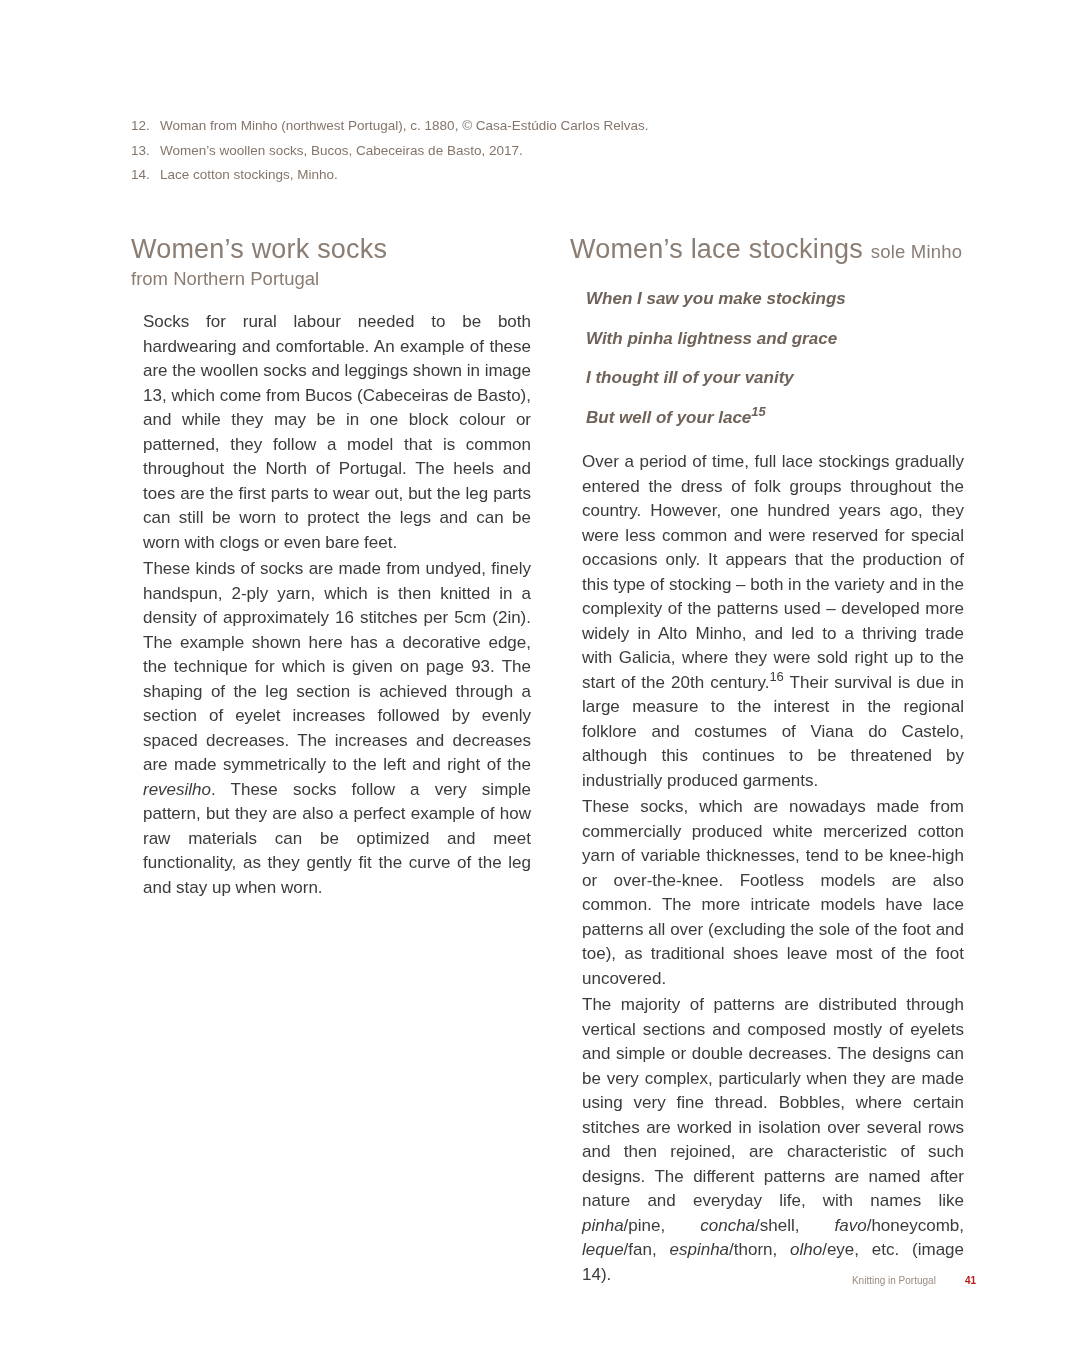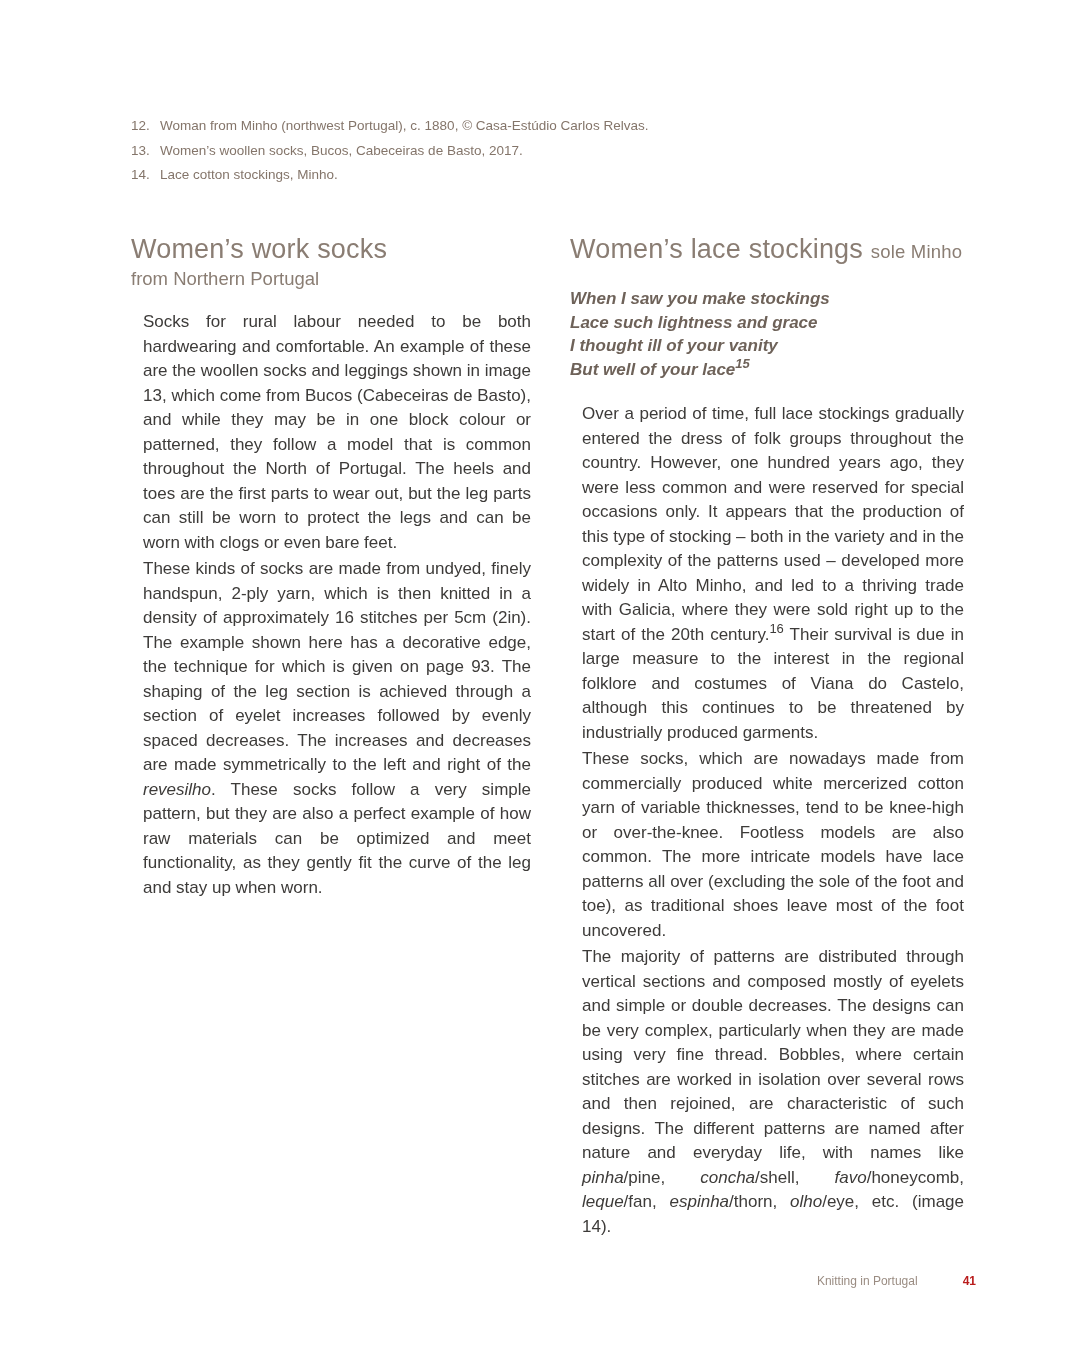--- a/index.html
+++ b/index.html
@@ -37,34 +37,34 @@
   .body-text p {
     margin: 0 12px 2px;
     font-size: 17px; line-height: 24.5px;
     color: #3d3b39;
     text-align: justify;
   }
   .body-text p i { font-style: italic; }
 
   .poem { margin-top: 19px; margin-bottom: 21px; }
   .poem p {
-    margin: 0;
+    margin: 16px;
     font-size: 17px; line-height: 23.5px;
     font-weight: 700; font-style: italic;
     color: #6e6259;
     text-align: left;
   }
 
   sup { font-size: 13px; line-height: 0; vertical-align: super; }
 
   
   .footer {
     position: absolute; top: 1272px; right: 100px;
-    display: flex; align-items: baseline; gap: 45px;
-    font-size: 12px; line-height: 18px;
+    display: flex; align-items: baseline; gap: 29px;
+    font-size: 10px; line-height: 18px;
   }
   .footer-book-title { color: #9a8c82; }
   .footer-page-number { color: #b91c1c; font-weight: 700; }
 </style>
 </head>
 <body>
 
 <div class="page">
 
   <div class="captions">
@@ -93,21 +93,21 @@
       </div>
   </div>
 
   <div class="col col-right">
     <h1 class="section-title">
       <span>Women’s lace stockings</span>
       <span class="title-suffix"> <span>sole Minho</span></span>
     </h1>
     <div class="poem">
         <p>When I saw you make stockings</p>
-        <p>Lace such lightness and grace</p>
+        <p>With pinha lightness and grace</p>
         <p>I thought ill of your vanity</p>
         <p>But well of your lace<sup>15</sup></p>
       </div>
     <div class="body-text">
         <p>Over a period of time, full lace stockings gradually entered the dress of folk groups throughout the country. However, one hundred years ago, they were less common and were reserved for special occasions only. It appears that the production of this type of stocking – both in the variety and in the complexity of the patterns used – developed more widely in Alto Minho, and led to a thriving trade with Galicia, where they were sold right up to the start of the 20th century.<sup>16</sup> Their survival is due in large measure to the interest in the regional folklore and costumes of Viana do Castelo, although this continues to be threatened by industrially produced garments.</p>
         <p>These socks, which are nowadays made from commercially produced white mercerized cotton yarn of variable thicknesses, tend to be knee-high or over-the-knee. Footless models are also common. The more intricate models have lace patterns all over (excluding the sole of the foot and toe), as traditional shoes leave most of the foot uncovered.</p>
         <p>The majority of patterns are distributed through vertical sections and composed mostly of eyelets and simple or double decreases. The designs can be very complex, particularly when they are made using very fine thread. Bobbles, where certain stitches are worked in isolation over several rows and then rejoined, are characteristic of such designs. The different patterns are named after nature and everyday life, with names like <i>pinha</i>/pine, <i>concha</i>/shell, <i>favo</i>/honeycomb, <i>leque</i>/fan, <i>espinha</i>/thorn, <i>olho</i>/eye, etc. (image 14).</p>
       </div>
   </div>
 

